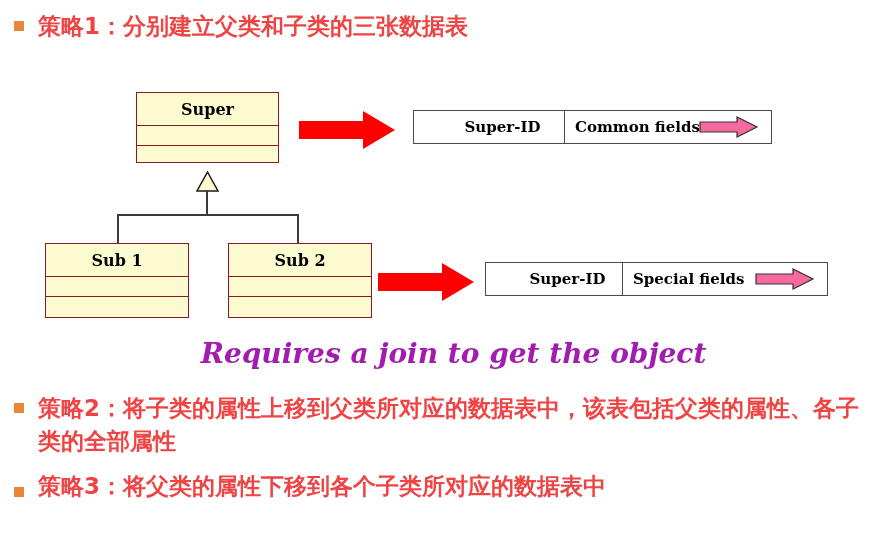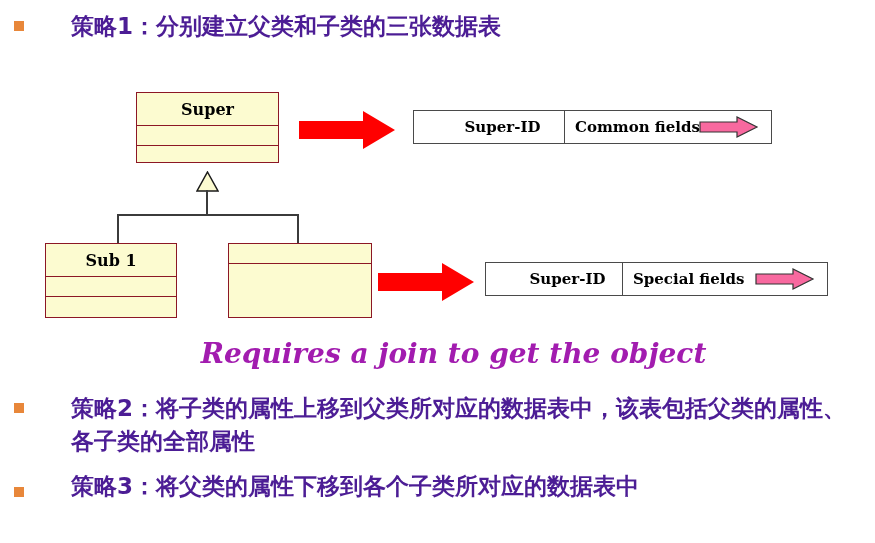--- a/index.html
+++ b/index.html
@@ -27,23 +27,22 @@
     background: #E8873A;
     flex: 0 0 auto;
     margin-top: 11px;
     margin-right: 14px;
   }
   .bullet-text {
     font-family: "DejaVu Sans", sans-serif;
     font-weight: bold;
     font-size: 23px;
     line-height: 33px;
-    color: #4c1d95;
+    color: #ef4444;
     letter-spacing: 0px;
-    margin-left: 33px;
   }
 
   #bullet-1 { left: 14px; top: 10px; width: 840px; }
   #bullet-2 { left: 14px; top: 392px; width: 846px; }
   #bullet-3 { left: 14px; top: 470px; width: 840px; align-items: center; }
 
   
   .uml-box {
     position: absolute;
     background: #FCFBD0;
@@ -62,21 +61,21 @@
     align-items: center;
     justify-content: center;
   }
   .uml-compartment {
     box-sizing: border-box;
     border-bottom: 1.5px solid #8C1725;
   }
   .uml-compartment.last { border-bottom: none; }
 
   #super-box  { left: 136px; top: 92px;  width: 143px; height: 71px; }
-  #sub1-box   { left: 45px;  top: 243px; width: 132px; height: 75px; }
+  #sub1-box   { left: 45px;  top: 243px; width: 144px; height: 75px; }
   #sub2-box   { left: 228px; top: 243px; width: 144px; height: 75px; }
 
   #super-box .uml-title { height: 33px; }
   #super-box .uml-compartment { height: 20px; }
   #sub1-box .uml-title, #sub2-box .uml-title { height: 33px; }
   #sub1-box .uml-compartment, #sub2-box .uml-compartment { height: 20px; }
   #gen-triangle-outline {
     position: absolute;
     left: 196px;
     top: 171px;
@@ -174,20 +173,21 @@
   <div class="conn-line" id="conn-vert-left"></div>
   <div class="conn-line" id="conn-vert-right"></div>
 
   <div class="uml-box" id="sub1-box">
     <div class="uml-title">Sub 1</div>
     <div class="uml-compartment"></div>
     <div class="uml-compartment last"></div>
   </div>
 
   <div class="uml-box" id="sub2-box">
+    <div class="uml-title">Sub 2</div>
     <div class="uml-compartment"></div>
     <div class="uml-compartment last"></div>
   </div>
 </div>
 
 <svg class="red-arrow" id="red-arrow-1" width="97" height="40">
   <polygon points="0,11 64,11 64,1 96,20 64,39 64,29 0,29" fill="#FF0000"></polygon>
 </svg>
 <svg class="red-arrow" id="red-arrow-2" width="97" height="40">
   <polygon points="0,11 64,11 64,1 96,20 64,39 64,29 0,29" fill="#FF0000"></polygon>

